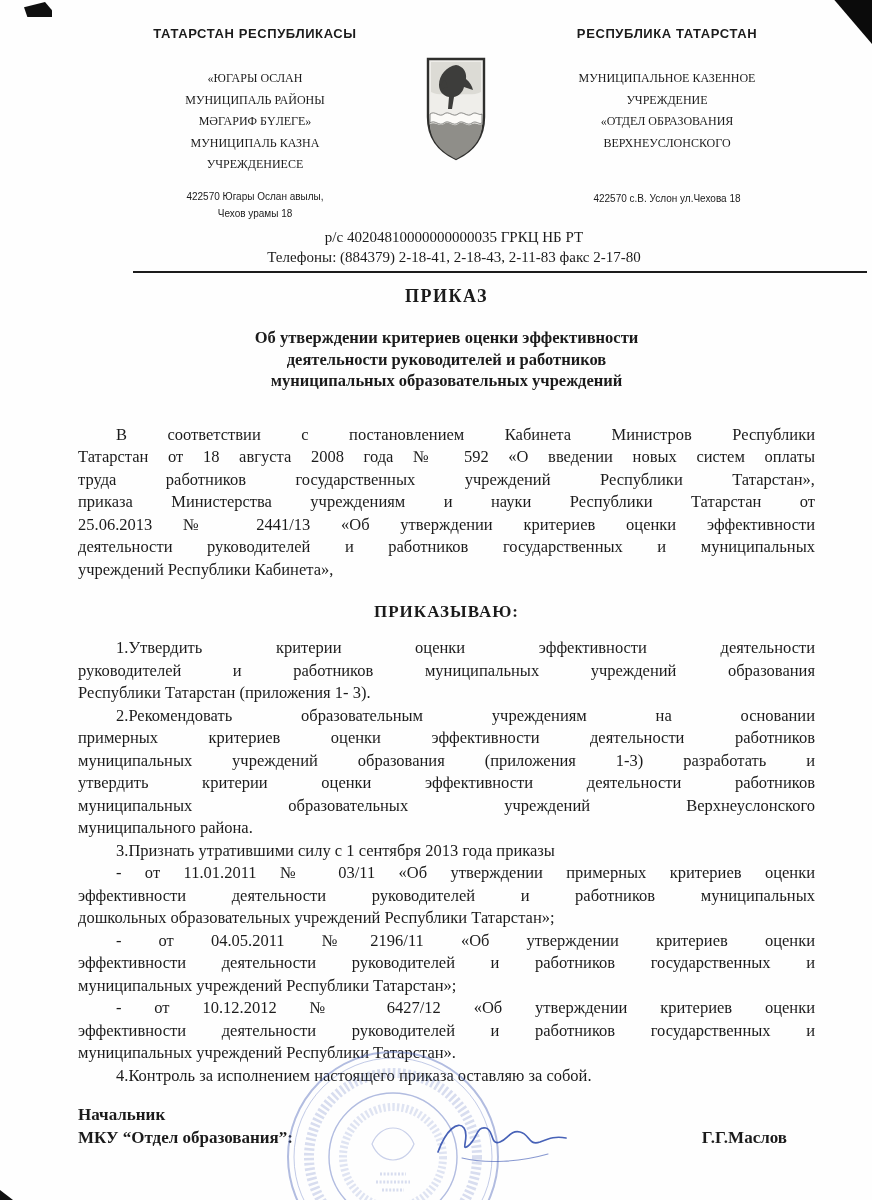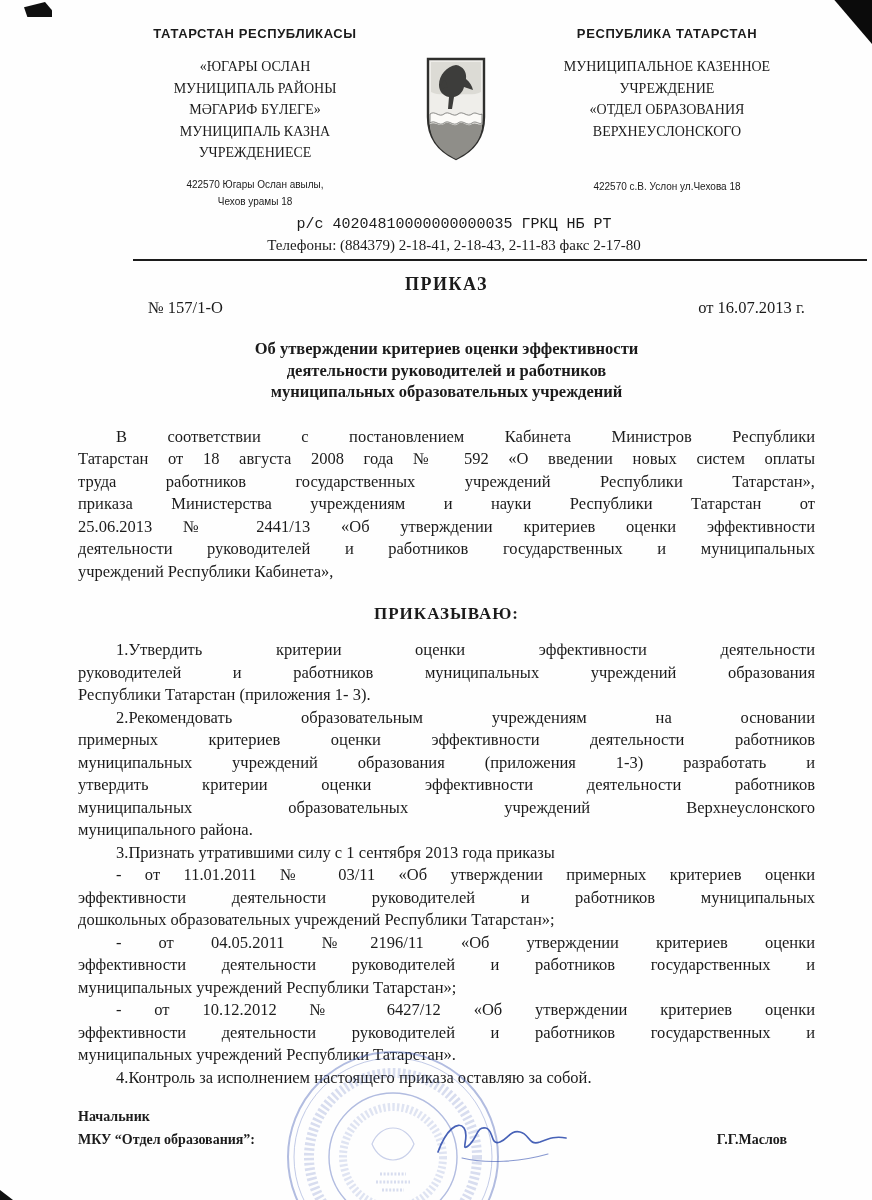--- a/index.html
+++ b/index.html
@@ -22,52 +22,52 @@
   .artifact-bl { position:absolute; left:0; bottom:0; width:13px; height:10px; background:#101010;
                  clip-path:polygon(0 0, 100% 100%, 0 100%); }
 
   
   .letterhead { display:flex; justify-content:space-between; padding:26px 40px 0 100px; }
   .lh-col { text-align:center; }
   .lh-left  { width:310px; }
   .lh-right { width:330px; }
   .lh-region { font-family:"Liberation Sans","DejaVu Sans",sans-serif; font-weight:700;
                font-size:13px; letter-spacing:0.6px; }
-  .lh-org { margin-top:15px; font-size:14px; line-height:21.5px; }
+  .lh-org { margin-top:27px; font-size:12px; line-height:21.5px; }
   .lh-emblem { width:70px; display:flex; justify-content:center; align-items:flex-start; padding-top:30px; }
 
   .lh-addresses { display:flex; justify-content:space-between; padding:12px 40px 0 100px;
                   font-family:"Liberation Sans","DejaVu Sans",sans-serif; font-size:10px; line-height:17px; }
   .addr-left  { width:310px; text-align:center; }
   .addr-right { width:330px; text-align:center; padding-top:2px; }
 
-  .lh-bank   { margin-top:6px;  text-align:center; padding-left:36px; font-size:15px; line-height:18px;font-family:Liberation Mono, monospace; }
+  .lh-bank   { margin-top:6px;  text-align:center; padding-left:36px; font-size:15px; line-height:18px; }
   .lh-phones { margin-top:2px;  text-align:center; padding-left:36px; font-size:15px; line-height:18px; }
   .lh-email  { margin-top:1px;  text-align:center; padding-left:36px; font-size:14.5px; line-height:17px;
                text-decoration:underline; }
   .rule { height:2.5px; background:#1c1c1c; margin:5px 5px 0 133px; }
 
   
   .order-body { padding:0 57px 0 78px; }
   .doc-type { margin-top:13px; text-align:center; font-size:18px; font-weight:700; letter-spacing:1.5px; }
   .order-meta { display:flex; justify-content:space-between; font-size:16.5px; margin-top:3px;
                 padding:0 10px 0 70px; }
   .subject { margin-top:20px; font-weight:700; font-size:16.5px; line-height:21.5px; }
   .para { font-size:16.5px; line-height:22.5px; }
-  .para-preamble { margin-top:23px; }
+  .para-preamble { margin-top:32px; }
   .decree { text-align:center; font-weight:700; font-size:17px; letter-spacing:1px; margin:21px 0 15px; }
 
   
   .para .tline { text-align:justify; text-align-last:justify; }
   .para .tline:first-child { text-indent:38px; }
   .para .tline:last-child { text-align-last:left; }
   .center-lines .tline { text-align:center; }
 
   .sig-row { display:flex; justify-content:space-between; align-items:flex-end; margin-top:16px;
-             padding-right:28px; font-weight:700; font-size:14px; line-height:23px; }
+             padding-right:28px; font-weight:700; font-size:17px; line-height:23px; }
 
   
   .stamp { position:absolute; left:268px; top:1032px; opacity:0.42; pointer-events:none; }
   .autograph { position:absolute; left:428px; top:1112px; opacity:0.9; pointer-events:none; }
 </style>
 </head>
 <body>
 
 <div class="page">
 
@@ -117,24 +117,20 @@
     <div class="addr-right">422570  с.В. Услон   ул.Чехова 18</div>
   </div>
 
   <div class="lh-bank">р/с  40204810000000000035  ГРКЦ НБ РТ</div>
   <div class="lh-phones">Телефоны: (884379) 2-18-41, 2-18-43, 2-11-83  факс 2-17-80</div>
   <div class="rule"></div>
 
   <main class="order-body">
     <h1 class="doc-type">ПРИКАЗ</h1>
 
-    <div class="order-meta">
-      <span class="order-number">№ 157/1-О</span>
-      <span class="order-date">от 16.07.2013 г.</span>
-    </div>
 
     <div class="subject center-lines">
         <div class="tline">Об утверждении критериев оценки эффективности</div>
         <div class="tline">деятельности руководителей и работников</div>
         <div class="tline">муниципальных образовательных учреждений</div>
       </div>
 
     <div class="para para-preamble">
         <div class="tline">В соответствии с постановлением Кабинета Министров Республики</div>
         <div class="tline">Татарстан от 18 августа 2008 года № 592 «О введении новых систем оплаты</div>

